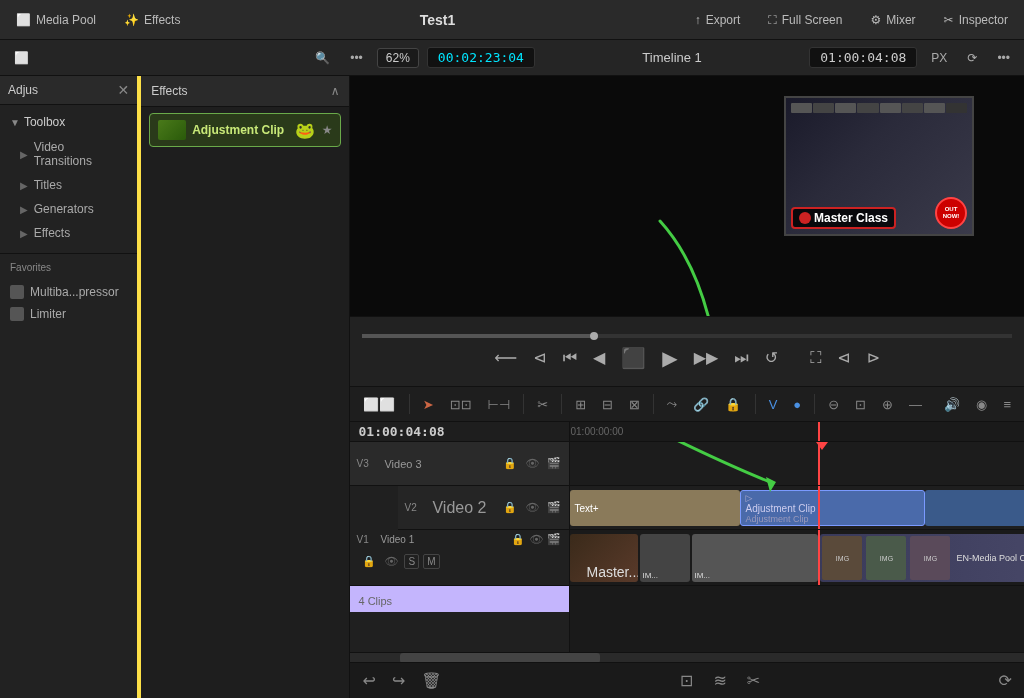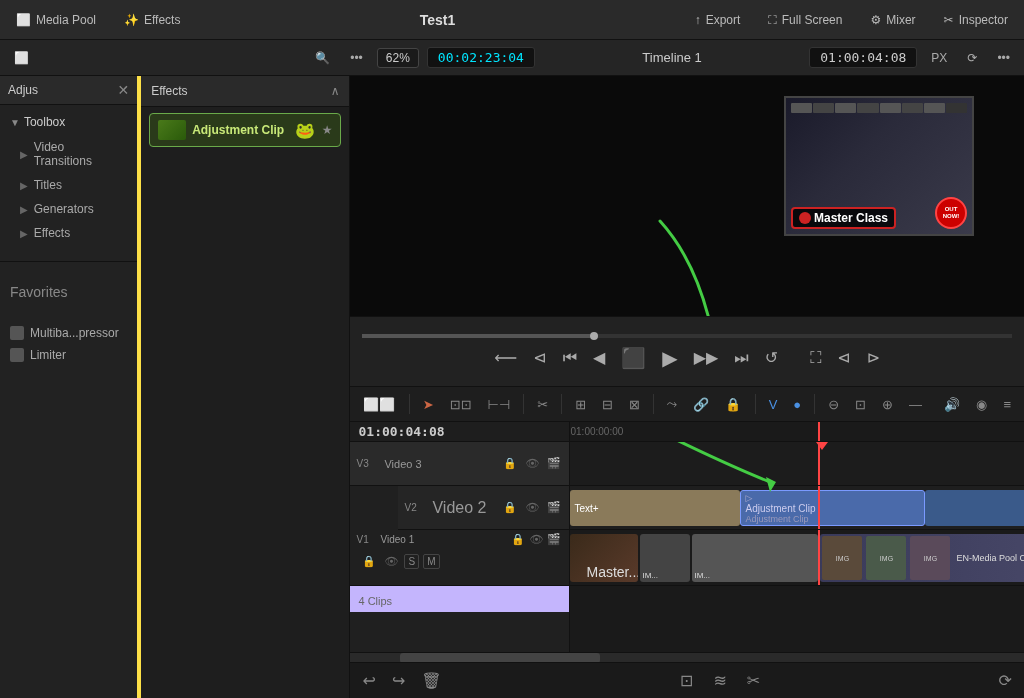--- a/index.html
+++ b/index.html
@@ -30,21 +30,21 @@
 
     
     .left-panel { width: 158px; background: #222; border-right: 4px solid #fde047; display: flex; flex-direction: column; }
     .panel-header { display: flex; align-items: center; justify-content: space-between; padding: 6px 8px; background: #2a2a2a; border-bottom: 1px solid #111; }
     .panel-close { color: #888; cursor: pointer; font-size: 14px; }
 
     .toolbox-section { padding: 4px 0; }
     .toolbox-header { display: flex; align-items: center; gap: 4px; padding: 6px 10px; cursor: pointer; color: #ccc; }
     .tree-item { display: flex; align-items: center; gap: 6px; padding: 5px 12px 5px 20px; cursor: pointer; color: #aaa; font-size: 12px; }
     .tree-item-arrow { font-size: 10px; color: #666; }
-    .section-label { padding: 22px 10px; font-size: 14px; color: #888; border-top: 1px solid #111; margin-top: 12px; }
+    .section-label { padding: 8px 10px; font-size: 10px; color: #888; border-top: 1px solid #111; margin-top: 4px; }
     .fav-item { display: flex; align-items: center; gap: 6px; padding: 4px 10px; cursor: pointer; color: #aaa; font-size: 12px; }
     .fav-icon { width: 14px; height: 14px; background: #555; border-radius: 2px; display: inline-block; }
 
     
     .effects-panel { width: 235px; background: #1e1e1e; border-right: 1px solid #111; display: flex; flex-direction: column; }
     .effects-header { display: flex; align-items: center; justify-content: space-between; padding: 8px 10px; background: #2a2a2a; border-bottom: 1px solid #111; }
     .effects-collapse { color: #888; cursor: pointer; }
 
     .effect-item { display: flex; align-items: center; gap: 6px; padding: 6px 8px; margin: 6px 8px; border: 1px solid #5a8a3a; border-radius: 4px; background: #2a3a1a; cursor: pointer; }
     .effect-item.selected { border-color: #6aaa4a; }

